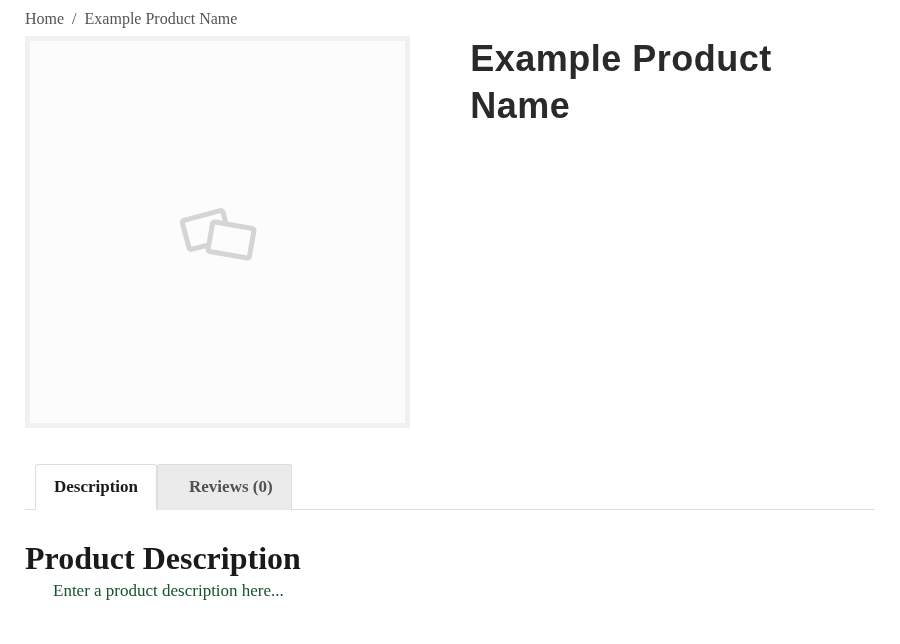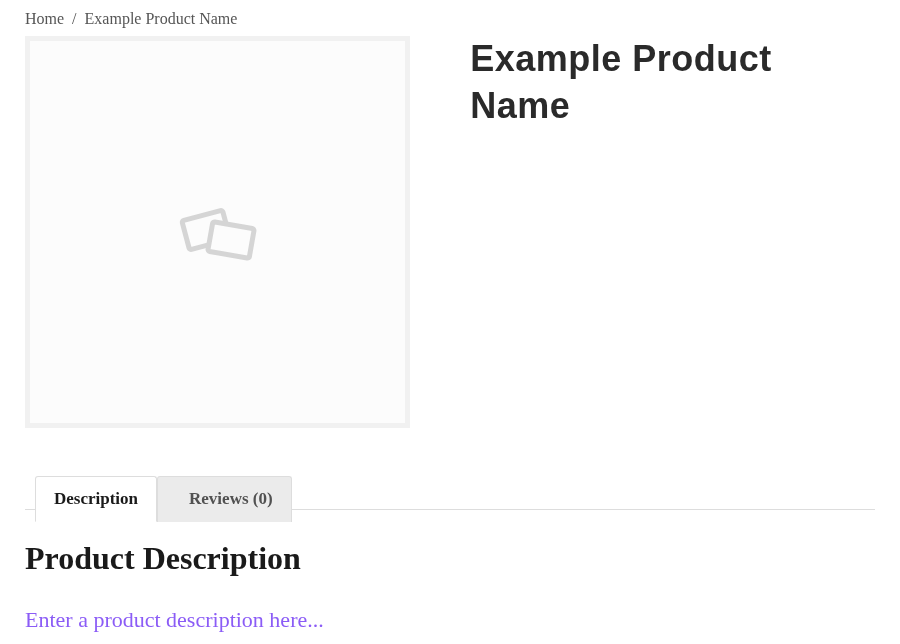--- a/index.html
+++ b/index.html
@@ -79,46 +79,46 @@
       font-size: 17px;
       font-weight: 700;
       font-family: Georgia, serif;
       cursor: pointer;
       background: #ebebeb;
       border: 1px solid #ddd;
       border-bottom: none;
       color: #515151;
       margin-left: 10px;
       position: relative;
-      top: 13px;
+      top: 1px;
       border-radius: 3px 3px 0 0;
     }
     .tab.active {
       background: #fff;
       color: #1a1a1a;
       border-bottom: 1px solid #fff;
     }
     .tab + .tab {
       margin-left: 0;
       padding-left: 31px;
     }
     .tab-content {
       padding-top: 30px;
     }
     .tab-content h2 {
       font-family: Georgia, serif;
       font-size: 32px;
       font-weight: 700;
       color: #1a1a1a;
-      margin-bottom: 25px;
     }
     .tab-content p {
-      font-size: 22px;
-      color: #8b5cf6;
+      font-size: 17px;
+      color: #14532d;
       line-height: 1.6;
+      margin-left: 28px;
     }
   </style>
 </head>
 <body>
 
 <nav class="breadcrumb">
   <a href="#">Home</a>
   <span class="sep">/</span>
   <span>Example Product Name</span>
 </nav>

